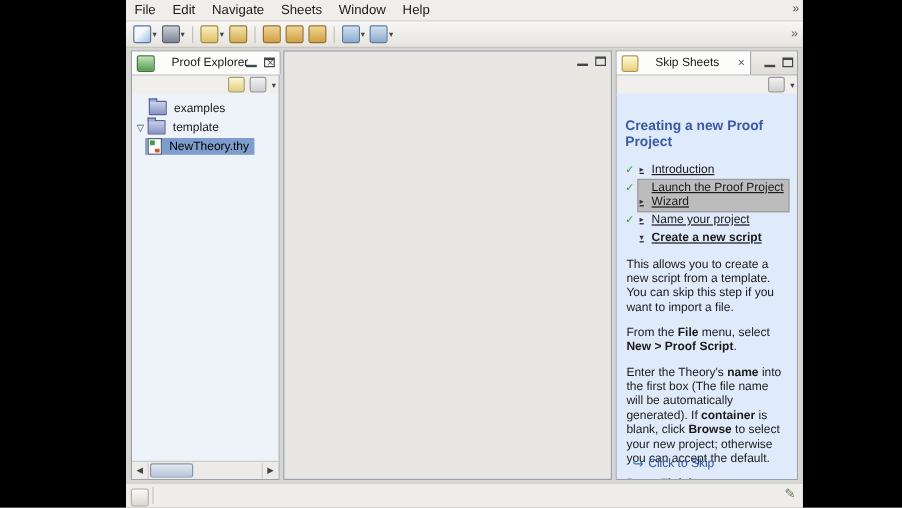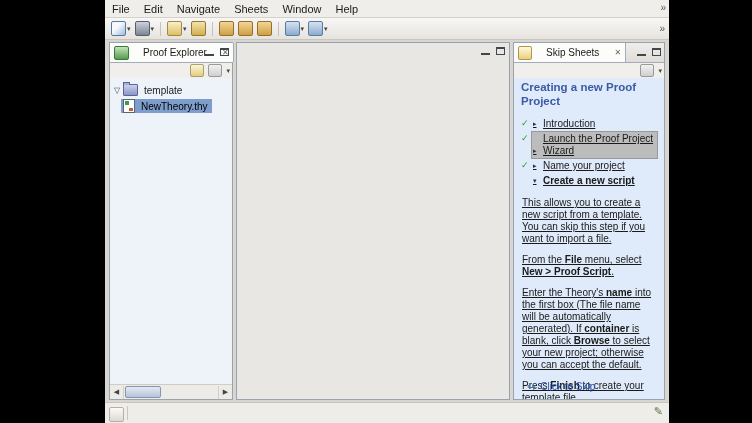--- a/index.html
+++ b/index.html
@@ -82,30 +82,30 @@
           justify-content:center;border-right:1px solid #d2cfc9;}
   .harrow.right{border-right:none;border-left:1px solid #d2cfc9;margin-left:auto;}
   .hthumb{width:34px;height:10px;background:linear-gradient(#e2e9f2,#b7c5da);
           border:1px solid #8696ae;border-radius:2px;margin-left:1px;}
 
   
   .ed-btns{position:absolute;right:3px;top:3px;display:flex;gap:4px;}
 
   
   .cs-content{position:absolute;left:0;right:0;top:35px;bottom:0;background:#dfeafa;
-              font-size:10px;line-height:12px;padding:1px 7px;box-sizing:border-box;overflow:hidden;}
+              font-size:10px;line-height:12px;padding:19px 7px;box-sizing:border-box;overflow:hidden;}
   .cs-title{color:#3a5aa4;font-weight:bold;font-size:11.5px;line-height:14px;margin:1px 0 9px;}
   .step{display:flex;align-items:flex-start;margin:1px 0;}
   .scheck{width:11px;color:#2d9b2d;font-size:9px;line-height:12px;flex:none;}
   .sbody{display:flex;flex:1;align-items:flex-end;padding:1px 1px;text-decoration:underline;}
   .sexp{width:10px;font-size:7px;color:#333;line-height:12px;flex:none;}
   .slabel{flex:1;line-height:12px;}
   .step.hl .sbody{background:#bcbcbc;box-shadow:0 0 0 1px #999;}
   .step.cur .slabel{font-weight:bold;}
-  .cs-p{margin:9px 0 0 1px;text-decoration:underline;}
+  .cs-p{margin:9px 0 0 1px;}
   .skip{position:absolute;left:13px;bottom:6px;display:flex;align-items:center;gap:4px;
         color:#2a52a8;}
   .skip-arrow{color:#3a7ab0;font-size:11px;}
 
   
   .statusbar{position:absolute;left:0;bottom:0;width:100%;height:21px;background:#efedea;
              border-top:1px solid #c9c5bf;box-sizing:border-box;}
   .sb-left{position:absolute;left:4px;top:4px;width:13px;height:13px;border:1px solid #b3afa8;
            background:linear-gradient(#fafaf9,#ddd9d3);border-radius:2px;}
   .sb-sep{position:absolute;left:22px;top:3px;width:1px;height:14px;background:#c9c5bf;}
@@ -180,20 +180,24 @@
         </div>
       </div>
       <div class="viewbar">
         <div class="vicons">
           <span class="vicon"></span>
           <span class="vicon gray"></span>
           <span class="vmenu">▾</span>
         </div>
       </div>
       <div class="tree">
+        <div class="trow" style="padding-left:14px">
+          <span class="folder"></span>
+          <span class="tlabel">examples</span>
+        </div>
         <div class="trow" style="padding-left:1px">
           <span class="texp">▽</span>
           <span class="folder"></span>
           <span class="tlabel">template</span>
         </div>
         <div class="trow" style="padding-left:11px">
           <span class="selbox">
             <span class="thyfile"></span>
             <span class="tlabel">NewTheory.thy</span>
           </span>

